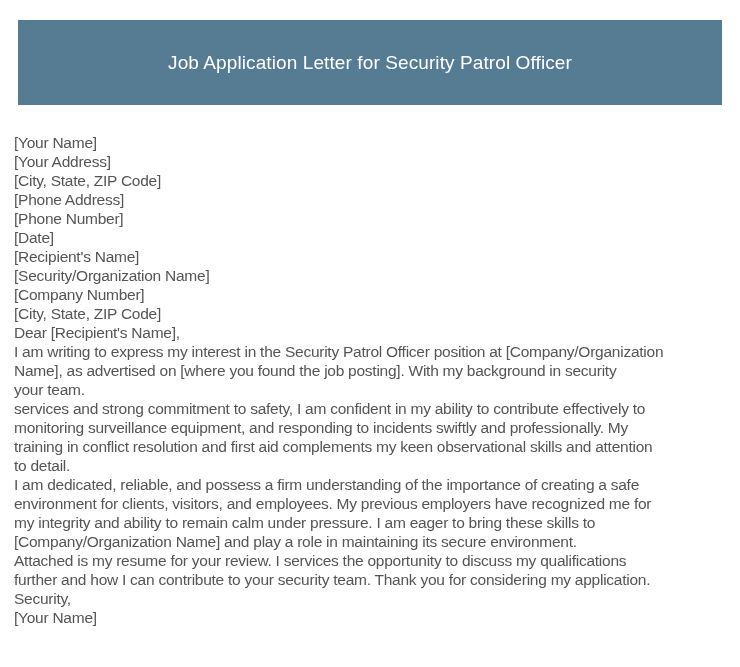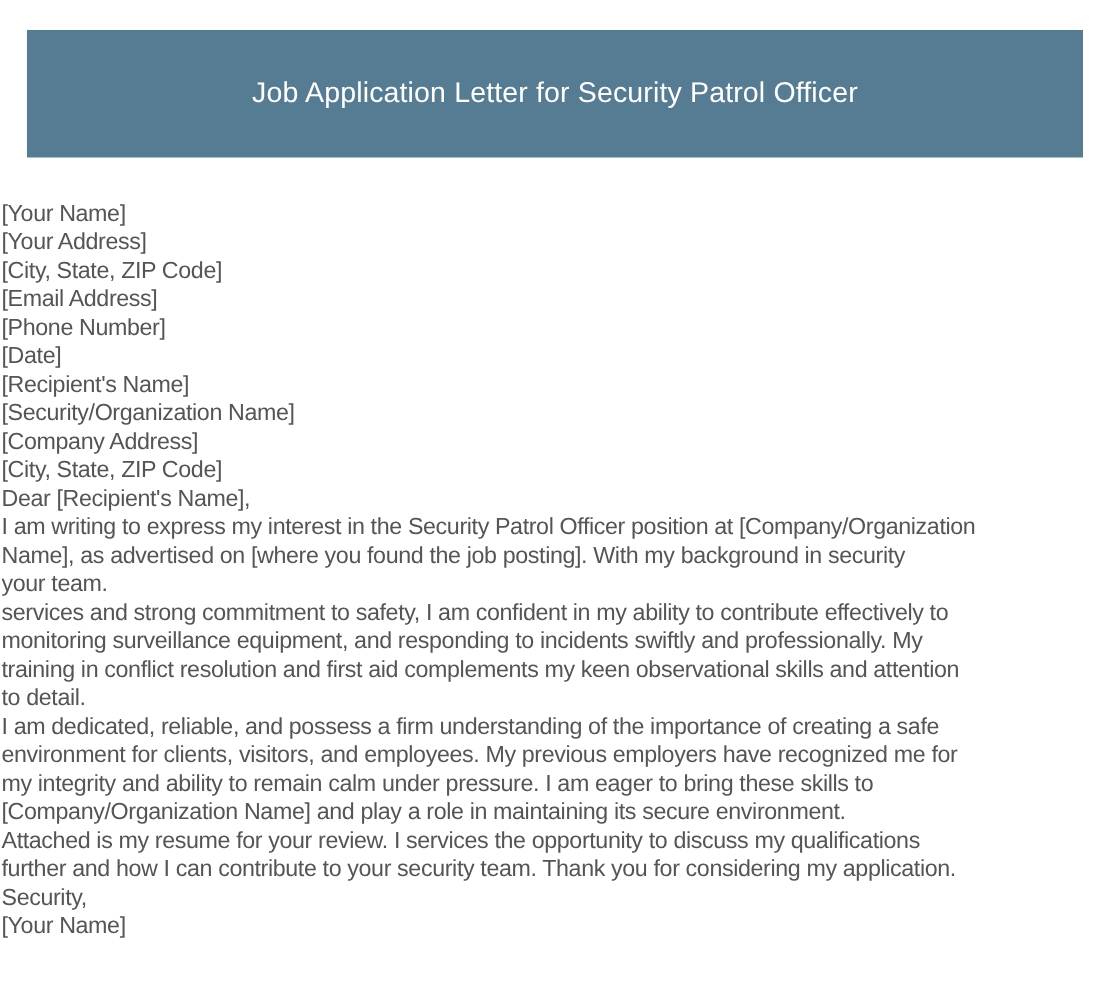--- a/index.html
+++ b/index.html
@@ -38,21 +38,21 @@
   .letter {
     position: absolute;
     left: 0;
     top: 133px;
     width: 740px;
     padding: 0;
   }
   .letter .line {
     height: 19px;
     line-height: 19px;
-    padding-left: 1px;
+    padding-left: 14px;
     font-size: 15.5px;
     letter-spacing: -0.25px;
     color: var(--body-text, #555555);
     white-space: pre;
     overflow: hidden;
   }
 </style>
 </head>
 <body>
 
@@ -63,31 +63,31 @@
   </header>
 
   <main class="letter">
 
       <div class="line">[Your Name]</div>
 
       <div class="line">[Your Address]</div>
 
       <div class="line">[City, State, ZIP Code]</div>
 
-      <div class="line">[Email Address]</div>
+      <div class="line">[Phone Address]</div>
 
       <div class="line">[Phone Number]</div>
 
       <div class="line">[Date]</div>
 
       <div class="line">[Recipient's Name]</div>
 
       <div class="line">[Security/Organization Name]</div>
 
-      <div class="line">[Company Address]</div>
+      <div class="line">[Company Number]</div>
 
       <div class="line">[City, State, ZIP Code]</div>
 
       <div class="line">Dear [Recipient's Name],</div>
 
       <div class="line">I am writing to express my interest in the Security Patrol Officer position at [Company/Organization</div>
 
       <div class="line">Name], as advertised on [where you found the job posting]. With my background in security</div>
 
       <div class="line">your team.</div>

